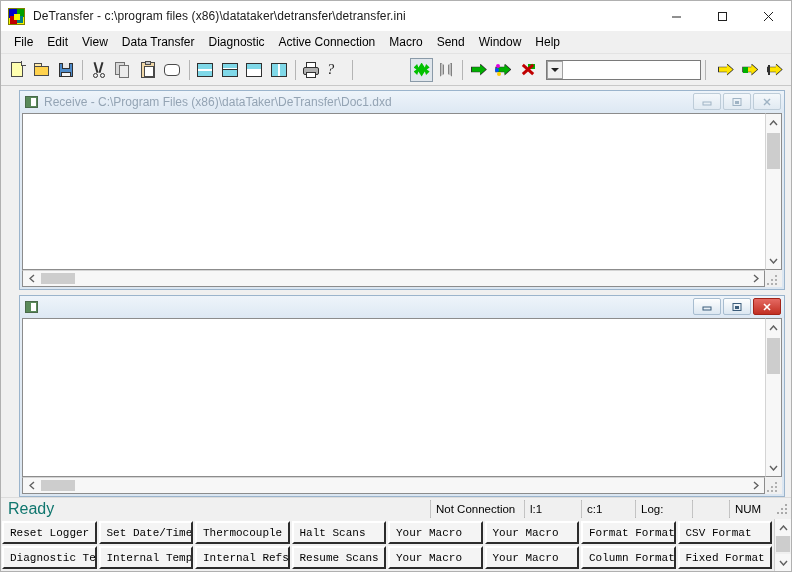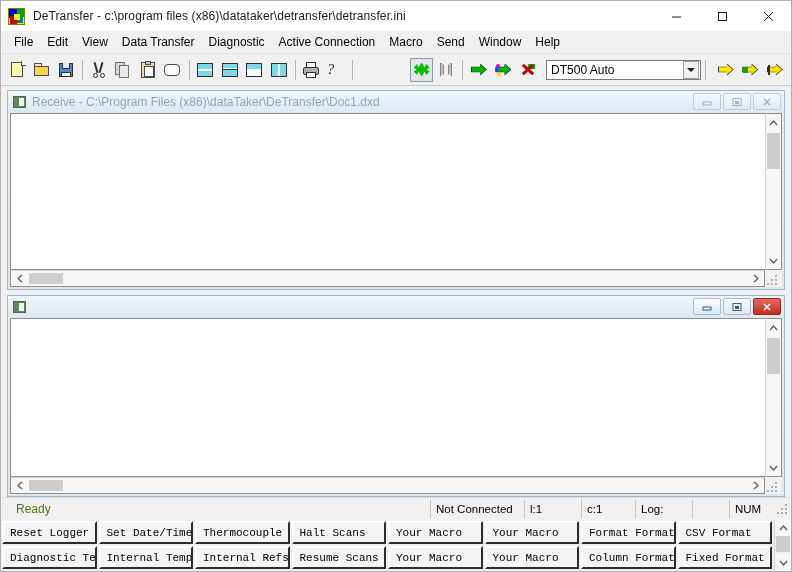--- a/index.html
+++ b/index.html
@@ -182,20 +182,21 @@
     padding: 4px 6px 0 6px;
     display:flex; flex-direction:column;
     gap: 5px;
     overflow:hidden;
   }
   .child-win {
     border: 1px solid #9bb4cc;
     background: linear-gradient(#e6eef6, #dbe6f1);
     display:flex; flex-direction:column;
     overflow:hidden;
+    margin-left:12px;
   }
   .child-win.win-receive { height: 200px; }
   .child-win.win-send { flex:1 1 auto; }
   .cw-title {
     height: 22px; min-height:22px;
     display:flex; align-items:center;
     padding-left: 5px;
     position:relative;
     background: linear-gradient(#eef4fa, #dde8f3);
   }
@@ -258,21 +259,21 @@
   .grip i { position:absolute; width:2px; height:2px; background:#b0b0b0; display:block; }
 
   
   .statusbar {
     height: 22px; min-height:22px;
     background:#f0f0f0;
     border-top:1px solid #dcdcdc;
     display:flex; align-items:center;
     position:relative;
   }
-  .status-ready { font-size:12px; color:#4d7c0f; padding-left:15px; flex:1 1 auto; }
+  .status-ready { font-size:16px; color:#0f766e; padding-left:7px; flex:1 1 auto; }
   .st-panel {
     height:18px; margin-right:2px;
     border-left:1px solid #b8b8b8;
     display:flex; align-items:center;
     font-size:11.5px; color:#000;
     padding: 0 5px;
     position:relative;
   }
   .st-panel::before {
     content:""; position:absolute; left:-1px; top:1px; bottom:1px; width:1px; background:#c4c4c4;
@@ -501,21 +502,20 @@
     </div>
     <div class="tbtn">
       <span class="ic">
           <span class="i-xg"></span>
           <span class="i-x1"></span>
           <span class="i-x2"></span>
         </span>
     </div>
 
     <div class="combo">
-      <span class="combo-val">DT500 Auto</span>
       <span class="combo-arrow">
           <i class="caret-d"></i>
         </span>
     </div>
 
     <div class="tsep tsep-wide"></div>
 
     <div class="tbtn">
       <span class="ic">
           <span class="arrow-out"></span>
@@ -677,21 +677,21 @@
               <i style="left:6px;top:13px"></i>
               <i style="left:10px;top:13px"></i>
           </div>
         </div>
       </div>
     </div>
   </div>
 
   <div class="statusbar">
     <div class="status-ready">Ready</div>
-    <div class="st-panel st-conn">Not Connected</div>
+    <div class="st-panel st-conn">Not Connection</div>
     <div class="st-panel st-l">l:1</div>
     <div class="st-panel st-c">c:1</div>
     <div class="st-panel st-log">Log:</div>
     <div class="st-panel st-blank"></div>
     <div class="st-panel st-num">NUM</div>
     <div class="st-grip">
       <i style="left:11px;top:4px"></i>
         <i style="left:7px;top:8px"></i>
         <i style="left:11px;top:8px"></i>
       <i style="left:3px;top:12px"></i>

